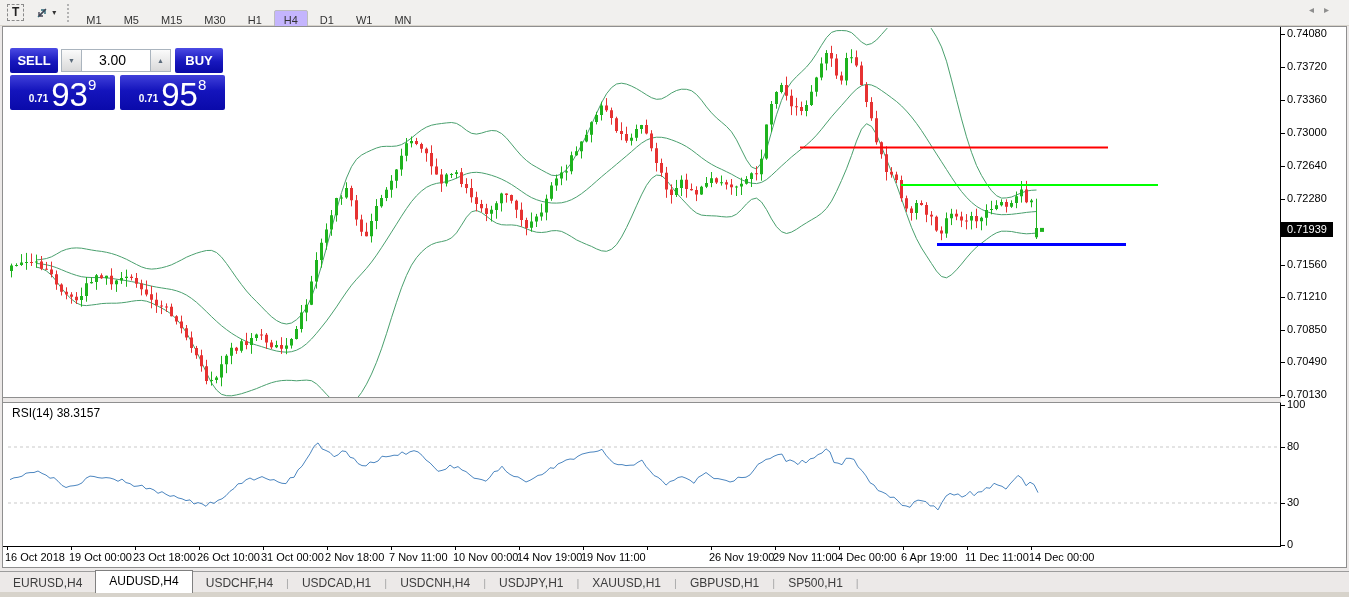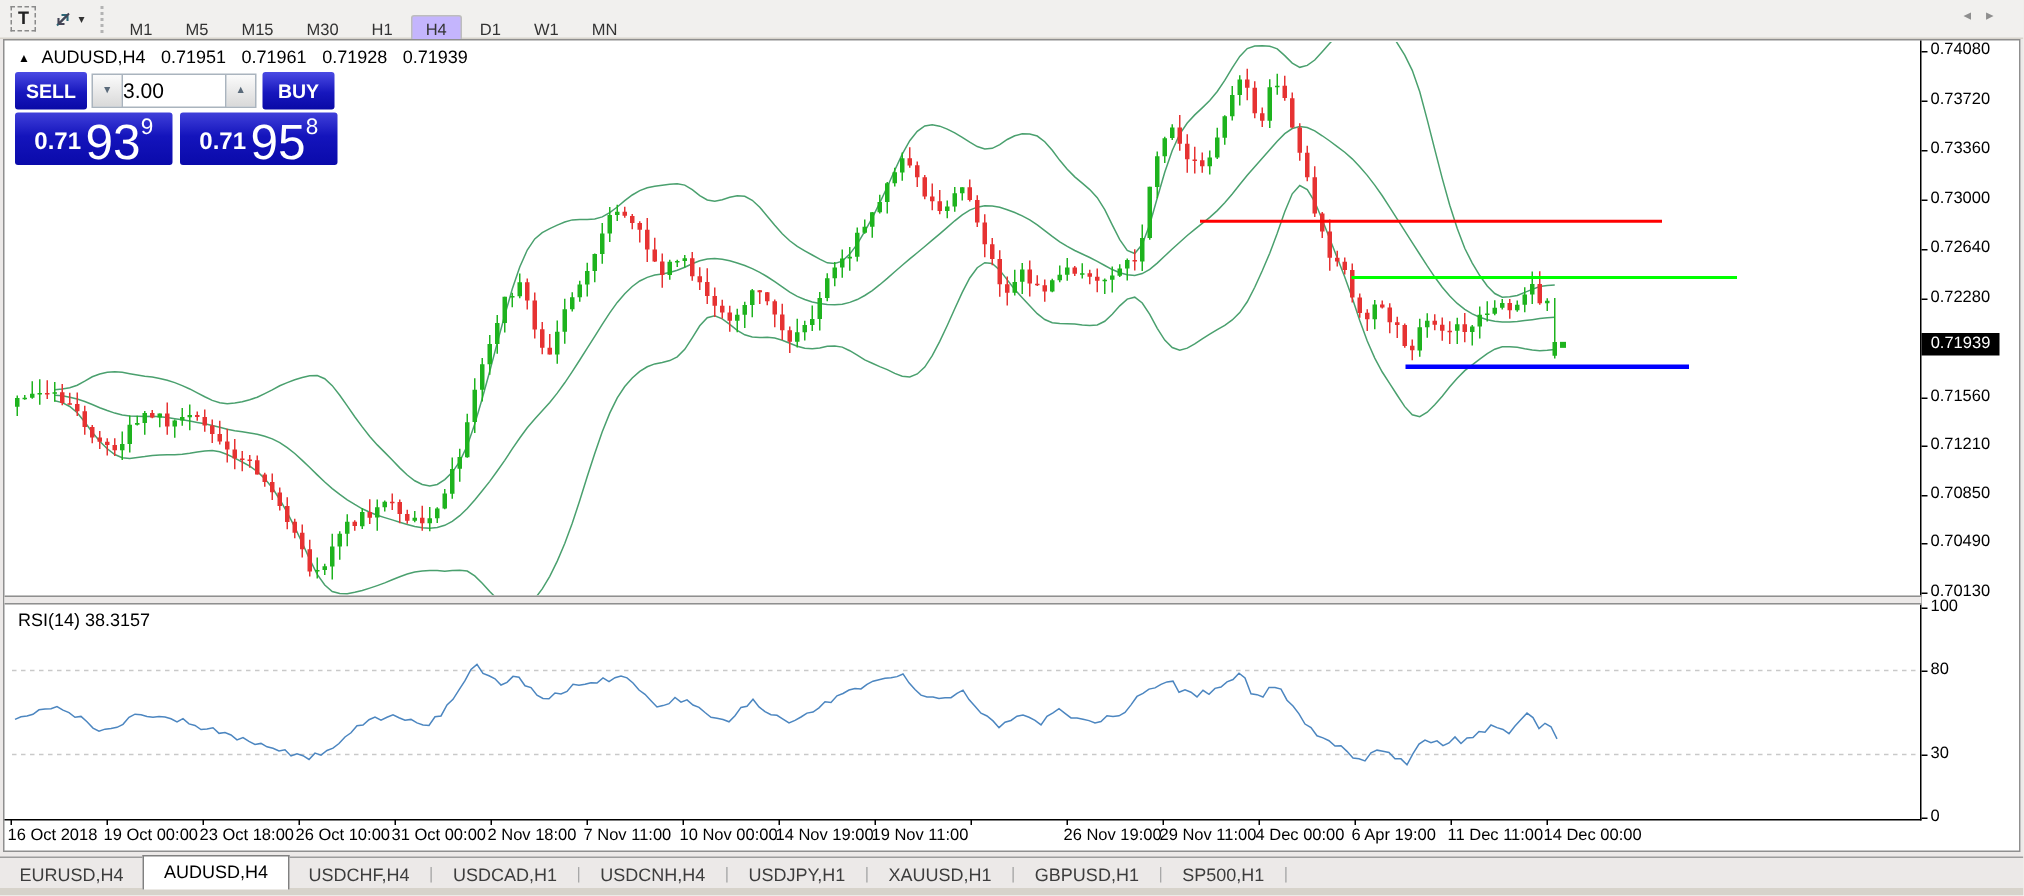--- a/index.html
+++ b/index.html
@@ -24,26 +24,26 @@
   
   .ohlc{position:absolute;left:12px;top:31px;font-size:12px;color:#000;white-space:nowrap;}
   .ohlc .tri{font-size:8px;margin-right:5px;vertical-align:1px;}
   .ohlc span.v{margin-right:7px;}
   
   .panel{position:absolute;left:10px;top:48px;width:215px;}
   .prow1{display:flex;height:25px;}
   .blue-btn{width:48px;height:25px;background:linear-gradient(#4b4be4,#1717bd 55%,#0909a6);color:#fff;font-size:13px;font-weight:bold;display:flex;align-items:center;justify-content:center;border-radius:2px;}
   .spin{width:21px;height:23px;margin-top:1px;background:linear-gradient(#fbfbfb,#d9d9d9);border:1px solid #aab4be;box-sizing:border-box;display:flex;align-items:center;justify-content:center;font-size:7px;color:#5a6a7a;}
   .spin.left{margin-left:3px;}
-  .vol{width:68px;height:23px;margin-top:1px;background:#fff;border-top:1px solid #aab4be;border-bottom:1px solid #aab4be;box-sizing:border-box;font-size:14px;text-align:left;line-height:21px;padding-right:7px;}
+  .vol{width:68px;height:23px;margin-top:1px;background:#fff;border-top:1px solid #aab4be;border-bottom:1px solid #aab4be;box-sizing:border-box;font-size:14px;text-align:center;line-height:21px;padding-right:7px;}
   .buy-gap{margin-left:4px;}
   .prow2{display:flex;margin-top:2px;}
   .price-box{width:105px;height:35px;background:linear-gradient(#4040da,#1414bc 45%,#0a0aaa);color:#fff;display:flex;align-items:flex-end;justify-content:center;border-radius:2px;padding-bottom:2px;box-sizing:border-box;}
   .price-box.buy{margin-left:5px;}
-  .pp{font-size:16px;font-weight:bold;margin:0 3px 4px 0;}
+  .pp{font-size:10px;font-weight:bold;margin:0 3px 4px 0;}
   .pb{font-size:33px;line-height:27px;}
   .ps{font-size:15px;align-self:flex-start;margin-top:1px;}
   
   .plabel{position:absolute;left:1287px;font-size:11px;color:#000;white-space:nowrap;}
   .ptick{position:absolute;left:1281px;width:4px;height:1px;background:#000;}
   .price-tag{position:absolute;left:1281px;width:52px;height:15px;background:#000;color:#fff;font-size:11px;line-height:15px;text-align:center;}
   .tlabel{position:absolute;top:551px;font-size:11px;color:#000;white-space:nowrap;}
   .ttick{position:absolute;top:546px;width:1px;height:4px;background:#000;}
   .rsi-label{position:absolute;left:12px;top:406px;font-size:12px;color:#000;}
   
@@ -103,28 +103,20 @@
   <svg id="rsvg" class="pane" width="1272" height="143" viewBox="0 0 1272 143">
       <path d="M0,44.0H1272" stroke="#c9c9c9" stroke-width="1" stroke-dasharray="3,3"></path>
       <path d="M0,100.0H1272" stroke="#c9c9c9" stroke-width="1" stroke-dasharray="3,3"></path>
       <path d="M2,76.6L6,74.8L10,74.3L14,73.2L18,70.2L22,69.6L26,69.5L30,68.0L34,70.4L38,72.1L42,75.2L46,74.6L50,78.2L54,82.4L58,84.5L62,83.1L66,82.7L70,81.9L74,79.9L78,75.2L82,73.1L86,73.5L90,74.6L94,75.1L98,74.6L102,75.0L106,76.2L110,78.3L114,76.1L118,79.6L122,80.6L126,83.4L130,83.0L134,82.2L138,85.9L142,85.3L146,87.0L150,90.3L154,88.7L158,91.3L162,93.3L166,92.6L170,94.9L174,95.8L178,97.6L182,96.9L186,101.0L190,99.6L194,100.8L198,103.3L202,99.1L206,100.4L210,97.3L214,95.8L218,92.7L222,88.3L226,85.5L230,80.8L234,80.4L238,76.8L242,75.0L246,77.1L250,75.2L254,73.6L258,75.5L262,77.1L266,76.6L270,78.9L274,80.3L278,80.6L282,74.8L286,74.3L290,66.9L294,63.2L298,56.9L302,50.8L306,43.3L310,39.9L314,45.9L318,47.5L322,49.5L326,53.7L330,51.9L334,47.9L338,48.5L342,54.2L346,55.4L350,60.5L354,62.6L358,62.9L362,59.0L366,59.7L370,58.0L374,53.2L378,53.8L382,53.2L386,52.2L390,52.4L394,48.9L398,51.4L402,48.8L406,47.7L410,48.9L414,52.3L418,57.0L422,59.9L426,64.1L430,68.3L434,67.4L438,66.1L442,62.0L446,65.1L450,63.6L454,67.0L458,68.6L462,72.0L466,75.2L470,75.8L474,76.7L478,78.2L482,74.1L486,68.6L490,67.8L494,63.2L498,68.3L502,71.4L506,73.5L510,73.9L514,76.4L518,79.0L522,77.3L526,75.0L530,72.4L534,71.7L538,68.9L542,64.8L546,65.3L550,60.9L554,59.3L558,57.0L562,56.0L566,56.3L570,53.2L574,51.1L578,50.1L582,49.2L586,48.9L590,48.1L594,46.3L598,52.2L602,56.7L606,60.4L610,61.7L614,61.6L618,62.6L622,62.2L626,62.1L630,59.2L634,57.1L638,63.4L642,67.8L646,72.5L650,74.3L654,77.6L658,82.1L662,78.5L666,77.3L670,74.5L674,73.7L678,75.2L682,77.2L686,80.3L690,74.5L694,72.2L698,69.5L702,72.6L706,75.6L710,75.6L714,76.5L718,77.4L722,79.0L726,78.0L730,74.2L734,74.6L738,74.2L742,71.9L746,66.9L750,61.3L754,59.2L758,56.4L762,55.6L766,53.2L770,51.6L774,51.1L778,58.5L782,56.9L786,58.5L790,61.6L794,57.2L798,59.9L802,55.9L806,55.0L810,51.6L814,50.0L818,45.8L822,49.0L826,59.5L830,60.1L834,61.7L838,55.3L842,55.3L846,56.4L850,63.8L854,67.7L858,72.9L862,79.7L866,82.0L870,87.5L874,88.9L878,90.8L882,94.4L886,94.2L890,97.9L894,102.4L898,102.9L902,104.3L906,98.9L910,97.1L914,97.8L918,98.7L922,102.9L926,102.9L930,106.9L934,99.4L938,93.1L942,90.4L946,92.1L950,90.9L954,94.1L958,92.3L962,88.3L966,92.7L970,89.0L974,88.7L978,84.7L982,85.2L986,80.3L990,82.1L994,83.3L998,86.1L1002,81.0L1006,76.7L1010,72.4L1014,75.4L1018,82.7L1022,79.2L1026,81.5L1030,89.6" fill="none" stroke="#4c86c0" stroke-width="1"></path>
     </svg>
 
   <div class="axis-vline"></div>
   <div class="pane-divider"></div>
   <div class="plot-bottom"></div>
 
-  <div class="ohlc">
-    <span class="tri">▲</span>
-    <span class="v">AUDUSD,H4</span>
-    <span class="v">0.71951</span>
-    <span class="v">0.71961</span>
-    <span class="v">0.71928</span>
-    <span class="v">0.71939</span>
-  </div>
 
   <div class="panel">
     <div class="prow1">
       <div class="blue-btn">SELL</div>
       <div class="spin left">
           <span>▼</span>
         </div>
       <div class="vol">3.00</div>
       <div class="spin">
           <span>▲</span>

